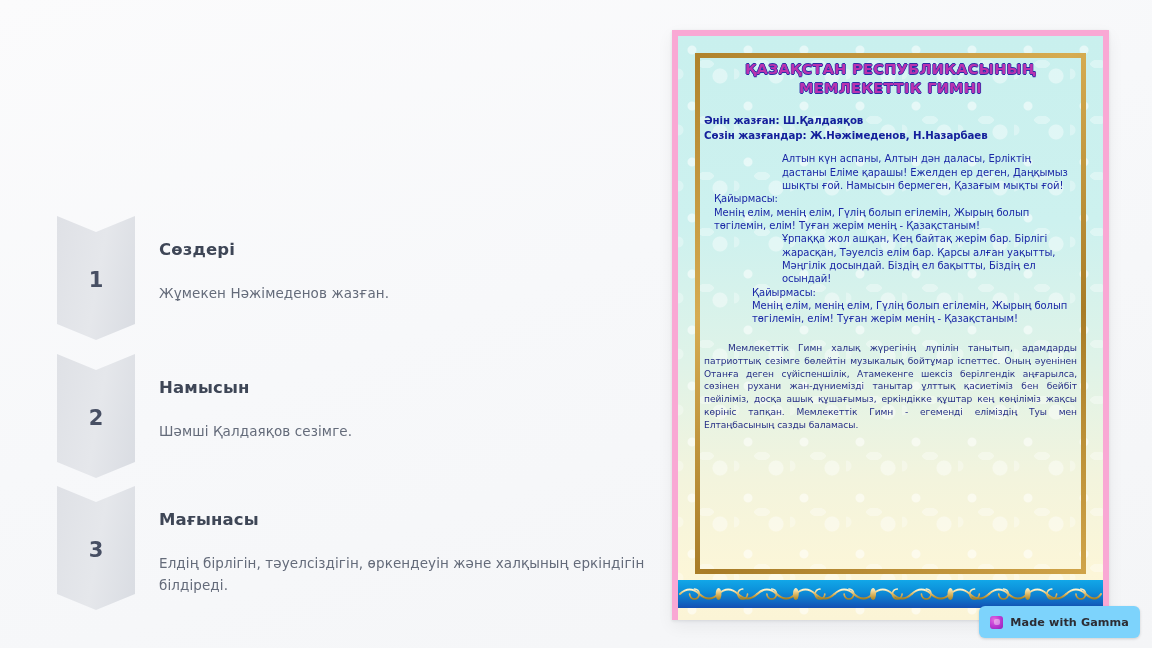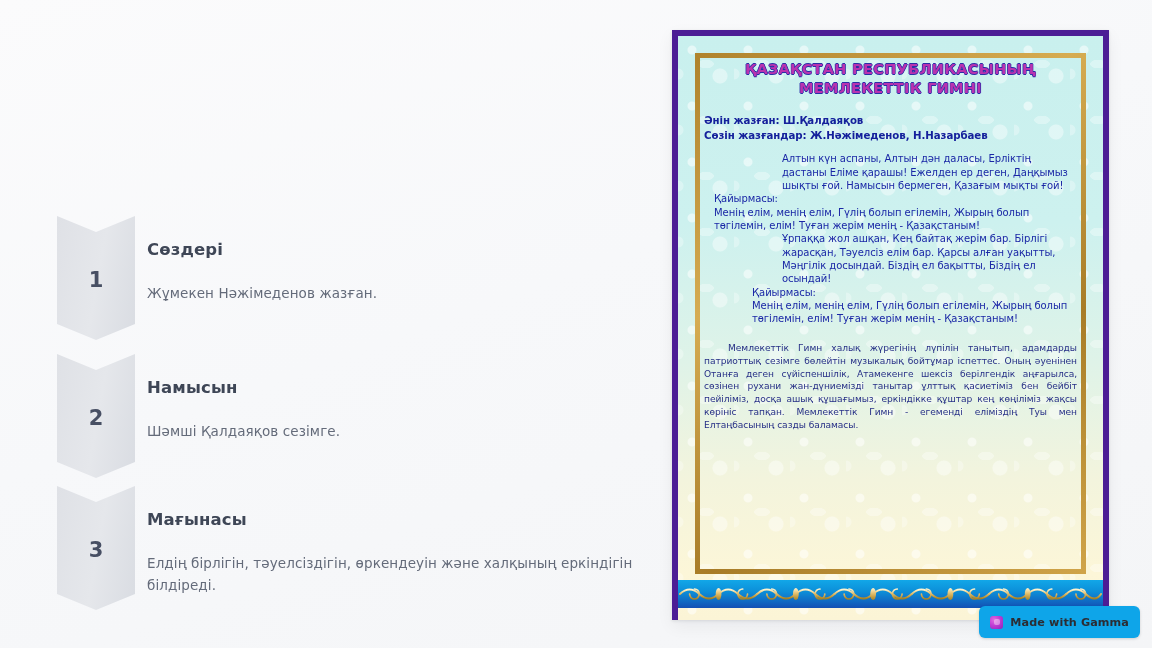--- a/index.html
+++ b/index.html
@@ -70,21 +70,21 @@
   .chevron-num {
     font-size: 21px;
     font-weight: 700;
     color: #474f63;
     line-height: 1;
     transform: translateY(2px);
   }
 
   .step-body {
     flex: 1 1 auto;
-    padding-left: 12px;
+    padding-left: 24px;
     padding-top: 24px;
   }
 
   .step-heading {
     font-size: 16.5px;
     font-weight: 700;
     color: #3e4656;
     letter-spacing: 0.15px;
     margin-bottom: 16px;
   }
@@ -99,21 +99,21 @@
     margin-top: 24px;
   }
 
   
   .poster {
     position: absolute;
     left: 672px;
     top: 30px;
     width: 437px;
     height: 590px;
-    background: #4c1d95;
+    background: #f9a8d4;
     box-shadow: 0 1px 3px rgba(20,25,40,0.10), 0 6px 16px rgba(20,25,40,0.06);
     overflow: hidden;
   }
 
   .poster-sheet {
     position: absolute;
     left: 6px;
     top: 6px;
     right: 6px;
     bottom: 0;
@@ -224,21 +224,21 @@
   
   .gamma-badge {
     position: absolute;
     right: 12px;
     bottom: 10px;
     display: flex;
     align-items: center;
     gap: 7px;
     height: 24px;
     padding: 16px 11px;
-    background: #0ea5e9;
+    background: #7dd3fc;
     border-radius: 6px;
     box-shadow: 0 1px 3px rgba(0,0,0,0.16);
   }
 
   .gamma-icon {
     width: 13px;
     height: 13px;
     flex: 0 0 auto;
     border-radius: 3px;
     background: radial-gradient(circle at 32% 30%, #e46ae0 0%, #c03cd4 45%, #8f23b8 100%);

